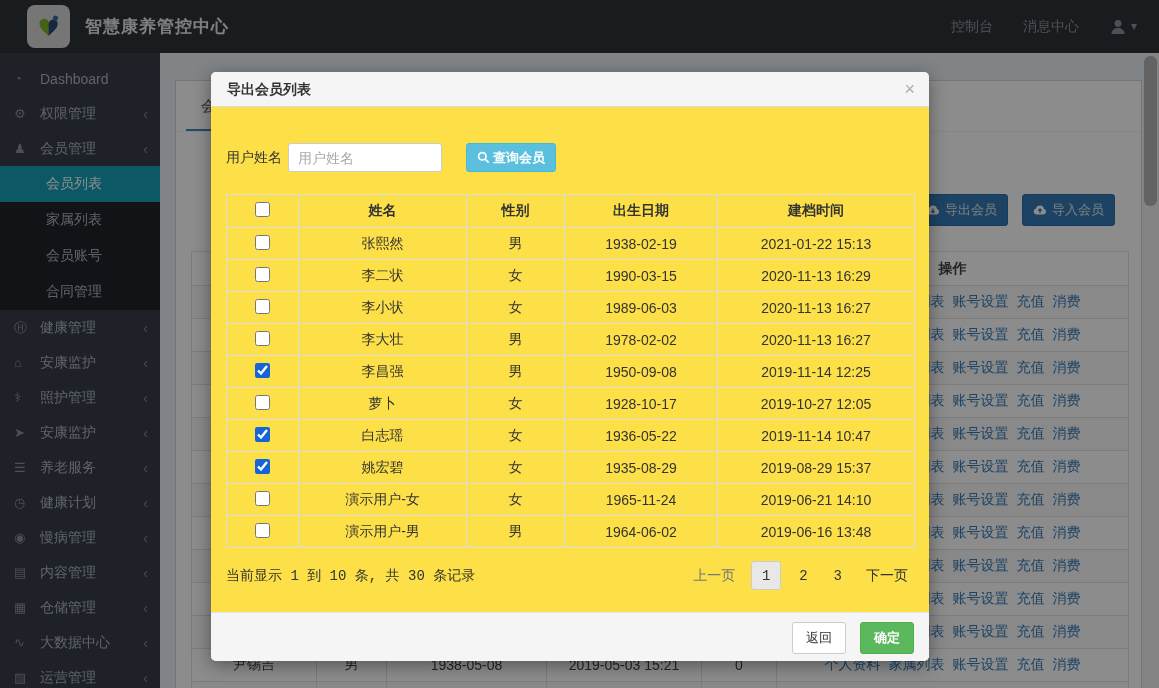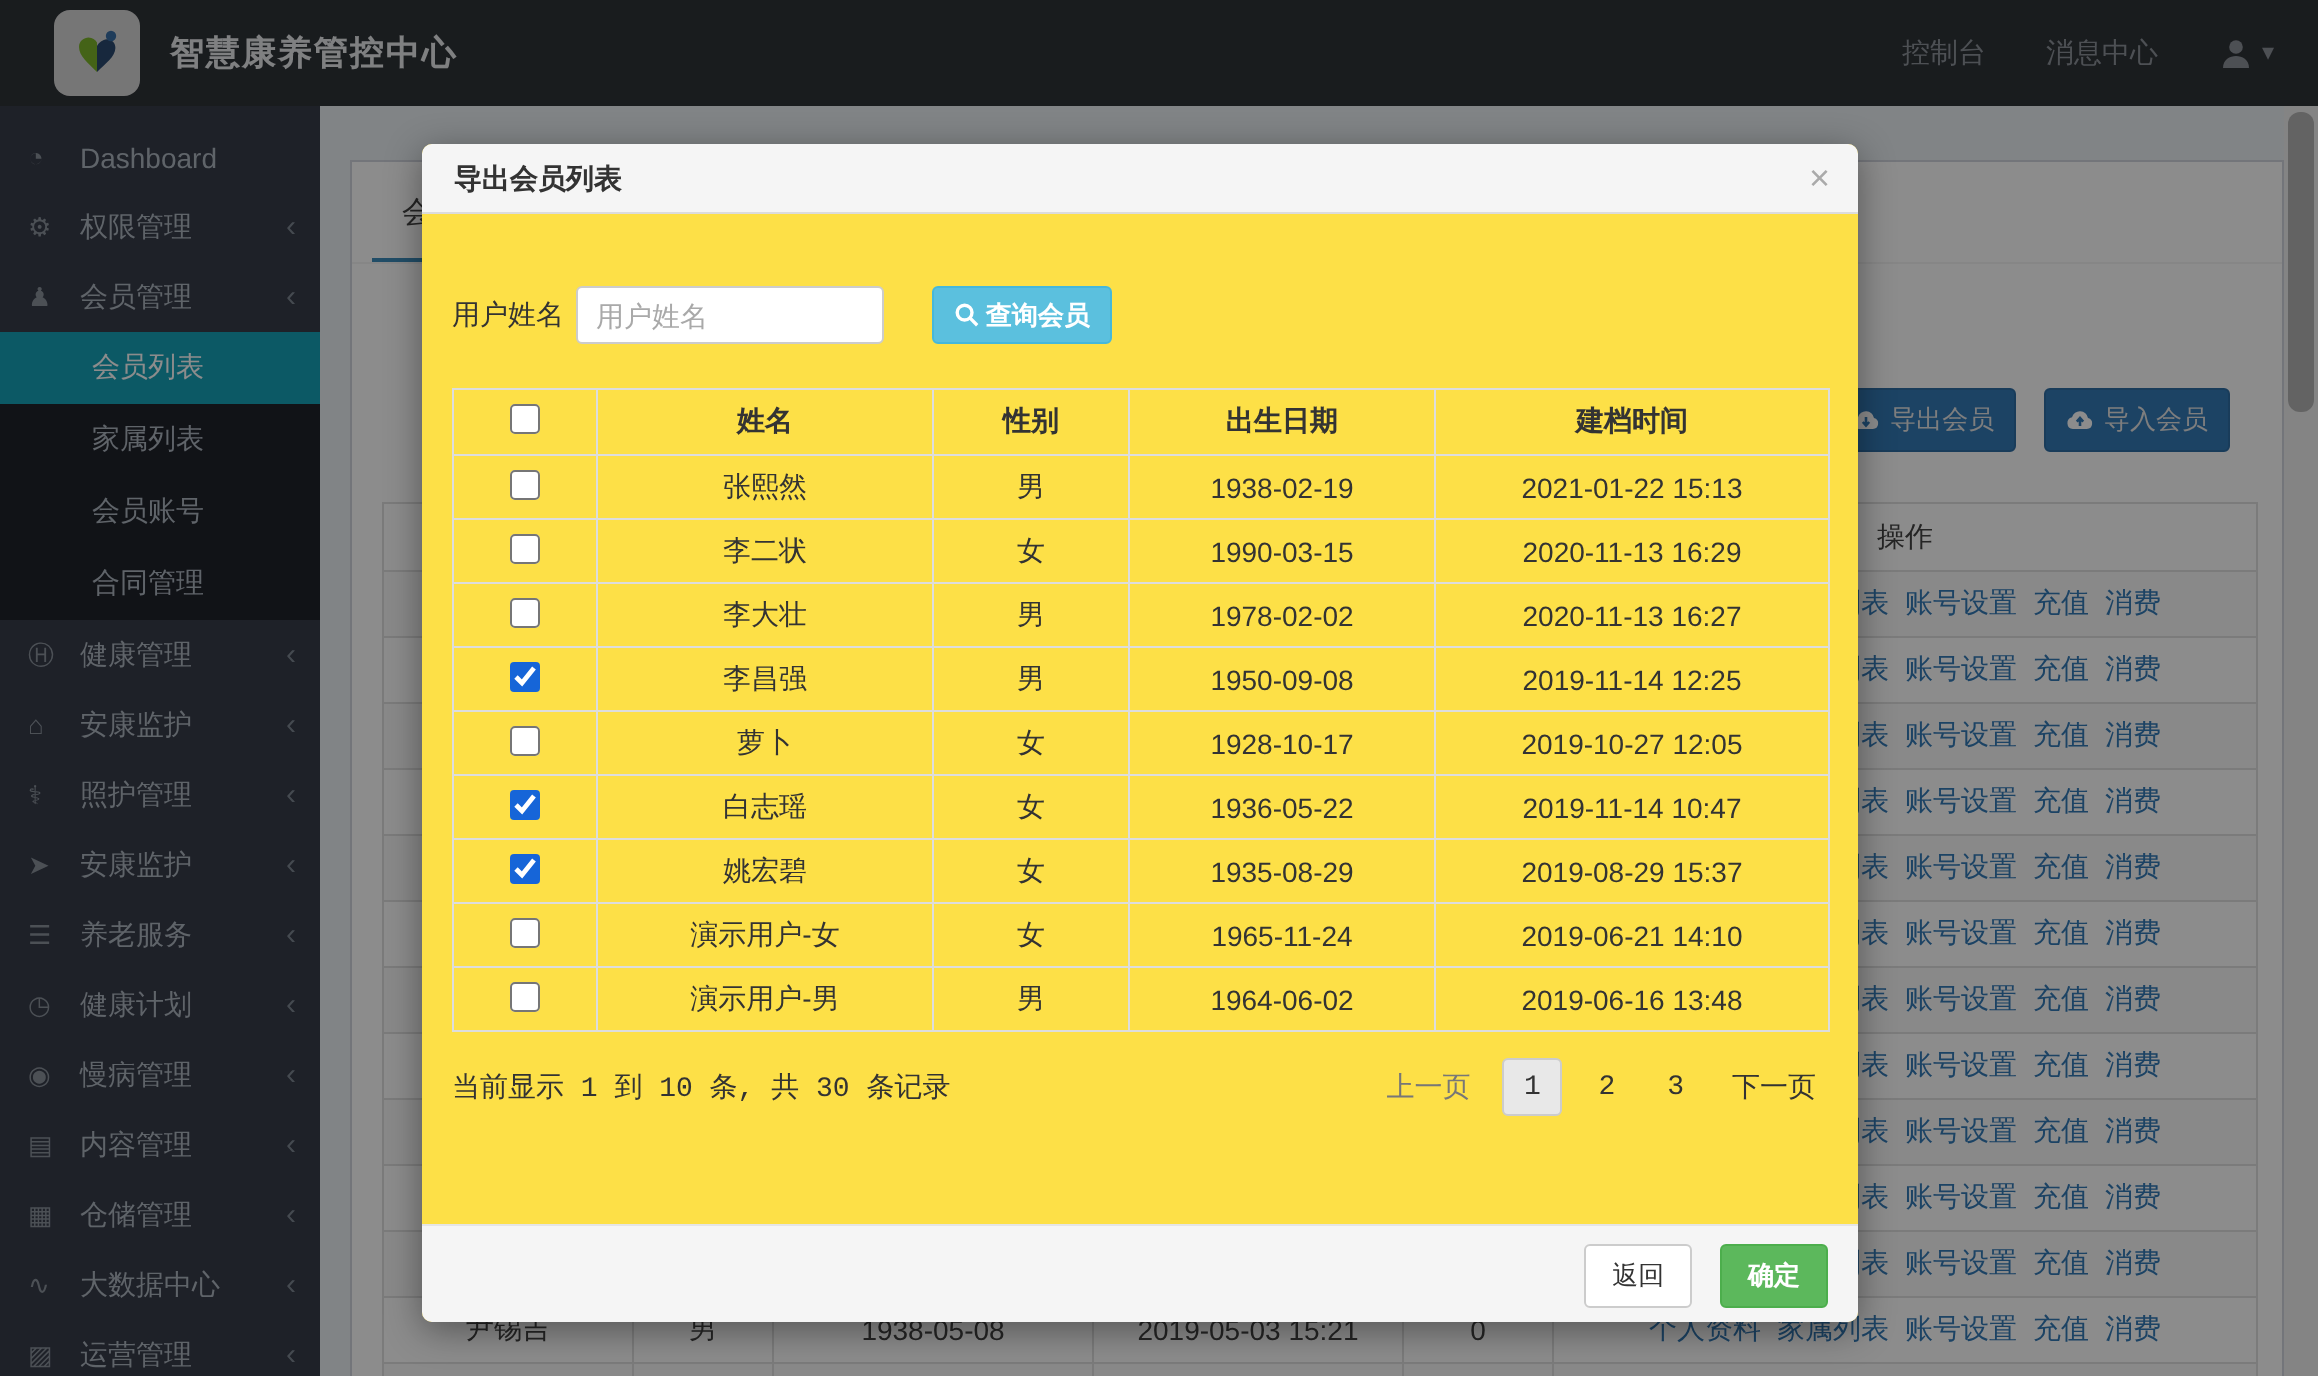--- a/index.html
+++ b/index.html
@@ -27,21 +27,21 @@
 
   
   .content { position:absolute; left:160px; top:53px; right:17px; bottom:0; background:#ecf0f5; z-index:1; }
   .card { position:absolute; left:15px; top:27px; width:967px; height:640px; background:#fff; border:1px solid #d2d6de; }
   .tabs { border-bottom:1px solid #f4f4f4; padding-left:10px; }
   .tab { display:inline-block; padding:16px 15px 13px; border-bottom:2px solid #3c8dbc; color:#444; font-size:15px; cursor:pointer; }
   .bg-toolbar { position:absolute; top:113px; right:26px; }
   .btn-primary { display:inline-flex; align-items:center; gap:5px; background:#337ab7; border:1px solid #2e6da4; color:#e5e5e5; font-size:13px; padding:6px 10px; border-radius:3px; cursor:pointer; margin-left:10px; }
   .bg-table { position:absolute; top:170px; left:15px; width:937px; border-collapse:collapse; table-layout:fixed; font-size:14px; color:#444; }
   .bg-table th, .bg-table td { border:1px solid #e0e0e0; text-align:center; height:33px; overflow:hidden; white-space:nowrap; }
-  .bg-table th { height:34px; font-weight:normal; }
+  .bg-table th { height:34px; font-weight:bold; }
   .bg-table tbody tr:nth-child(odd) td { background:#f9f9f9; }
   .bg-table .ops a { color:#337ab7; margin:0 4px; cursor:pointer; text-decoration:none; }
 
   
   .scrollbar { position:absolute; right:0; top:53px; bottom:0; width:17px; background:#f1f1f1; z-index:1; }
   .scroll-thumb { position:absolute; left:2px; top:3px; width:13px; height:150px; background:#b5b5b5; border-radius:6px; }
 
   
   .overlay { position:absolute; inset:0; background:rgba(0,0,0,0.45); z-index:10; }
   .modal { position:absolute; left:211px; top:72px; width:718px; height:589px; background:#fde047; border-radius:5px; box-shadow:0 4px 18px rgba(0,0,0,.4); z-index:20; overflow:hidden; }
@@ -409,20 +409,27 @@
         </tr>
         <tr>
           <td><input type="checkbox" style=""></td>
           <td>李二状</td>
           <td>女</td>
           <td>1990-03-15</td>
           <td>2020-11-13 16:29</td>
         </tr>
         <tr>
           <td><input type="checkbox" style=""></td>
+          <td>李小状</td>
+          <td>女</td>
+          <td>1989-06-03</td>
+          <td>2020-11-13 16:27</td>
+        </tr>
+        <tr>
+          <td><input type="checkbox" style=""></td>
           <td>李大壮</td>
           <td>男</td>
           <td>1978-02-02</td>
           <td>2020-11-13 16:27</td>
         </tr>
         <tr>
           <td><input type="checkbox" checked="checked" style=""></td>
           <td>李昌强</td>
           <td>男</td>
           <td>1950-09-08</td>

